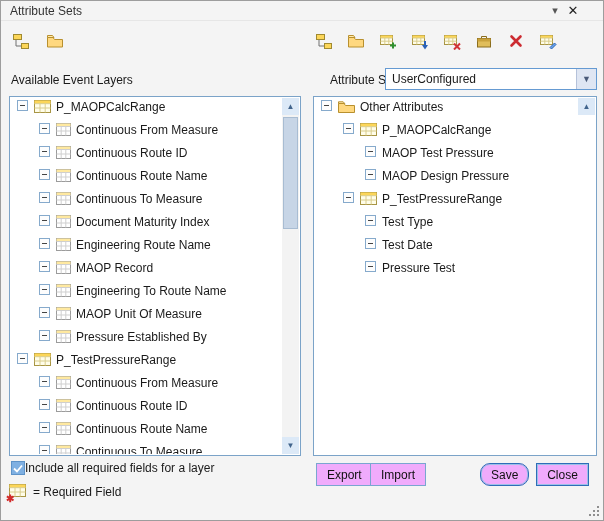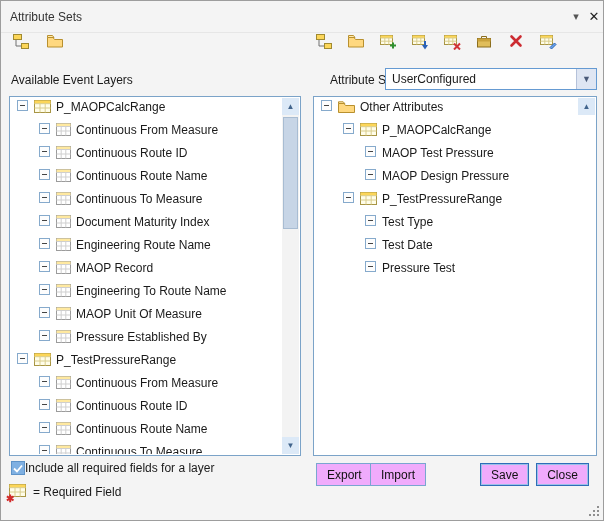--- a/index.html
+++ b/index.html
@@ -1,21 +1,21 @@
 <!DOCTYPE html>
 <html><head>
 <meta charset="utf-8">
 <style>
   html,body{margin:0;padding:0;}
   body{width:604px;height:521px;font-family:"Liberation Sans",sans-serif;background:#fff;position:relative;}
   .dialog{position:absolute;inset:0;background:#f4f4f4;border:1px solid #9d9d9d;box-sizing:border-box;overflow:hidden;}
 
   
-  .titlebar{position:absolute;top:0;left:0;right:0;height:32px;display:flex;align-items:center;
-    padding:0 0 0 9px;font-size:12px;color:#333;background:#f4f4f4;border-bottom:1px solid #e6e6e6;box-sizing:border-box;}
+  .titlebar{position:absolute;top:0;left:0;right:0;height:20px;display:flex;align-items:center;
+    padding:0 21px 0 9px;font-size:12px;color:#333;background:#f4f4f4;border-bottom:1px solid #e6e6e6;box-sizing:border-box;}
   .title{margin-right:auto;}
   .tb-btn{width:18px;text-align:center;color:#555;font-size:11px;cursor:default;}
   .tb-btn.close{color:#222;font-size:13px;}
 
   
   .toolbar{position:absolute;top:30px;left:0;right:0;height:24px;}
   .tb-left{position:absolute;left:10px;top:0;display:flex;gap:14px;}
   .tb-right{position:absolute;left:313px;top:0;display:flex;gap:12px;}
   .tool{width:20px;height:20px;display:flex;align-items:center;justify-content:center;}
 
@@ -57,21 +57,21 @@
     display:flex;align-items:center;justify-content:center;}
   .req-row{position:absolute;left:8px;top:483px;display:flex;align-items:center;gap:6px;font-size:12px;color:#1a1a1a;}
   .req-icon{position:relative;width:18px;height:16px;}
   .req-star{position:absolute;left:-3px;bottom:-4px;color:#d22b2b;font-size:10px;font-weight:bold;}
 
   .btn{position:absolute;top:462px;height:23px;font-size:12px;color:#111;background:#f0abfc;
     border:1px solid #7aa5d0;box-sizing:border-box;padding:0 10px;font-family:inherit;cursor:default;}
   .btn.primary{border-color:#2e6db8;box-shadow:inset 0 0 0 1px #9cc0e8;}
   #btnExport{left:315px;}
   #btnImport{left:369px;}
-  #btnSave{left:479px;min-width:49px;}
+  #btnSave{left:479px;min-width:49px;border-radius:10px;}
   #btnClose{left:535px;min-width:53px;}
 
   .grip{position:absolute;right:3px;bottom:3px;width:11px;height:11px;}
   .grip::before{content:"";position:absolute;width:2px;height:2px;background:transparent;
     box-shadow:8px 0 #8f8f8f,4px 4px #8f8f8f,8px 4px #8f8f8f,0 8px #8f8f8f,4px 8px #8f8f8f,8px 8px #8f8f8f;}
 </style>
 </head>
 <body>
 
 <div class="dialog">

